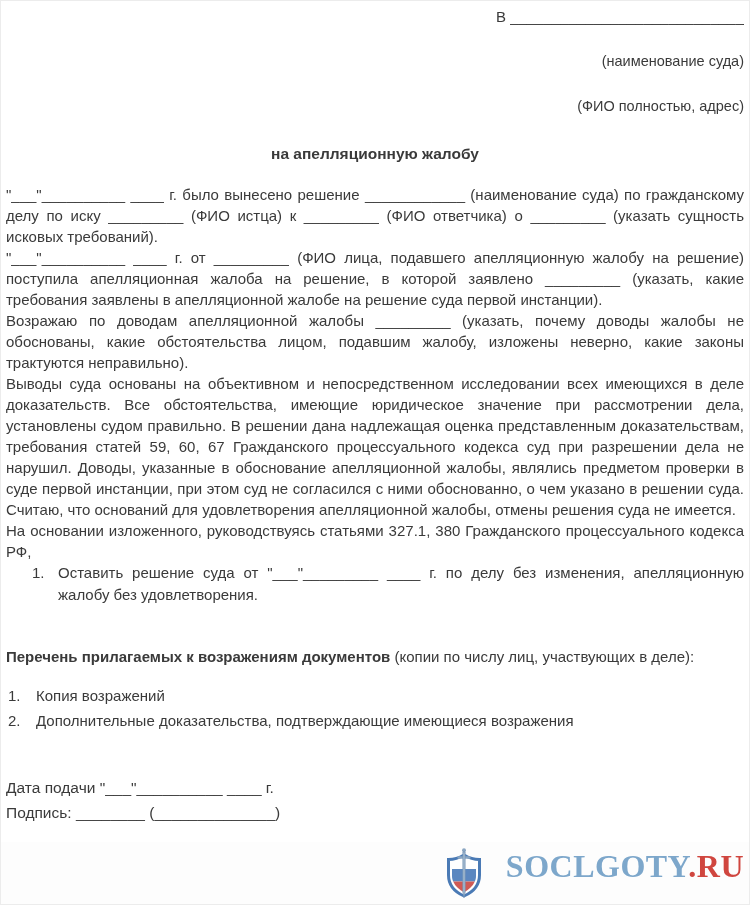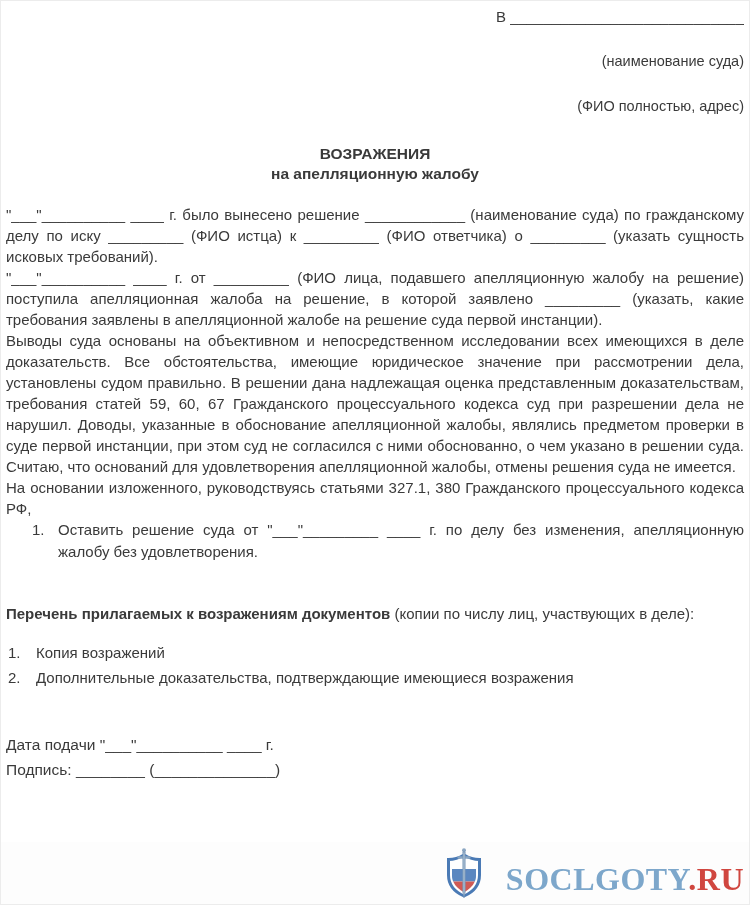--- a/index.html
+++ b/index.html
@@ -77,21 +77,21 @@
     position: absolute;
     left: 0; right: 0; bottom: 0;
     height: 62px;
     background: #fdfdfd;
     display: flex;
     align-items: center;
     justify-content: flex-end;
     padding-right: 5px;
     box-sizing: border-box;
   }
-  .brand { display: flex; align-items: flex-end; gap: 22px; }
+  .brand { display: flex; align-items: flex-start; gap: 22px; }
   .brand-icon { width: 40px; height: 50px; flex: 0 0 auto; }
   .brand-text {
     font-family: "Liberation Serif", serif;
     font-weight: bold;
     font-size: 32px;
     letter-spacing: 0.5px;
     white-space: nowrap;
   }
 </style>
 </head>
@@ -99,27 +99,27 @@
 
 <div class="doc">
 
   <div class="header-block">
     <div class="blank-line">В _____________________________</div>
     <div class="caption">(наименование суда)</div>
     <div class="caption">(ФИО полностью, адрес)</div>
   </div>
 
   <div class="title-block">
-    <div>ВОЗРАЖЕНИЯ</div>
     <div>на апелляционную жалобу</div>
   </div>
 
   <div class="body-block">
     <p>"___"__________ ____ г. было вынесено решение ____________ (наименование суда) по гражданскому делу по иску _________ (ФИО истца) к _________ (ФИО ответчика) о _________ (указать сущность исковых требований).</p>
     <p>"___"__________ ____ г. от _________ (ФИО лица, подавшего апелляционную жалобу на решение) поступила апелляционная жалоба на решение, в которой заявлено _________ (указать, какие требования заявлены в апелляционной жалобе на решение суда первой инстанции).</p>
+    <p>Возражаю по доводам апелляционной жалобы _________ (указать, почему доводы жалобы не обоснованы, какие обстоятельства лицом, подавшим жалобу, изложены неверно, какие законы трактуются неправильно).</p>
     <p>Выводы суда основаны на объективном и непосредственном исследовании всех имеющихся в деле доказательств. Все обстоятельства, имеющие юридическое значение при рассмотрении дела, установлены судом правильно. В решении дана надлежащая оценка представленным доказательствам, требования статей 59, 60, 67 Гражданского процессуального кодекса суд при разрешении дела не нарушил. Доводы, указанные в обоснование апелляционной жалобы, являлись предметом проверки в суде первой инстанции, при этом суд не согласился с ними обоснованно, о чем указано в решении суда. Считаю, что оснований для удовлетворения апелляционной жалобы, отмены решения суда не имеется.</p>
     <p>На основании изложенного, руководствуясь статьями 327.1, 380 Гражданского процессуального кодекса РФ,</p>
   </div>
 
 
   <div class="request-list">
     <div class="list-item">
       <span class="num">1.</span>
       <span>Оставить решение суда от "___"_________ ____ г. по делу без изменения, апелляционную жалобу без удовлетворения.</span>
     </div>

